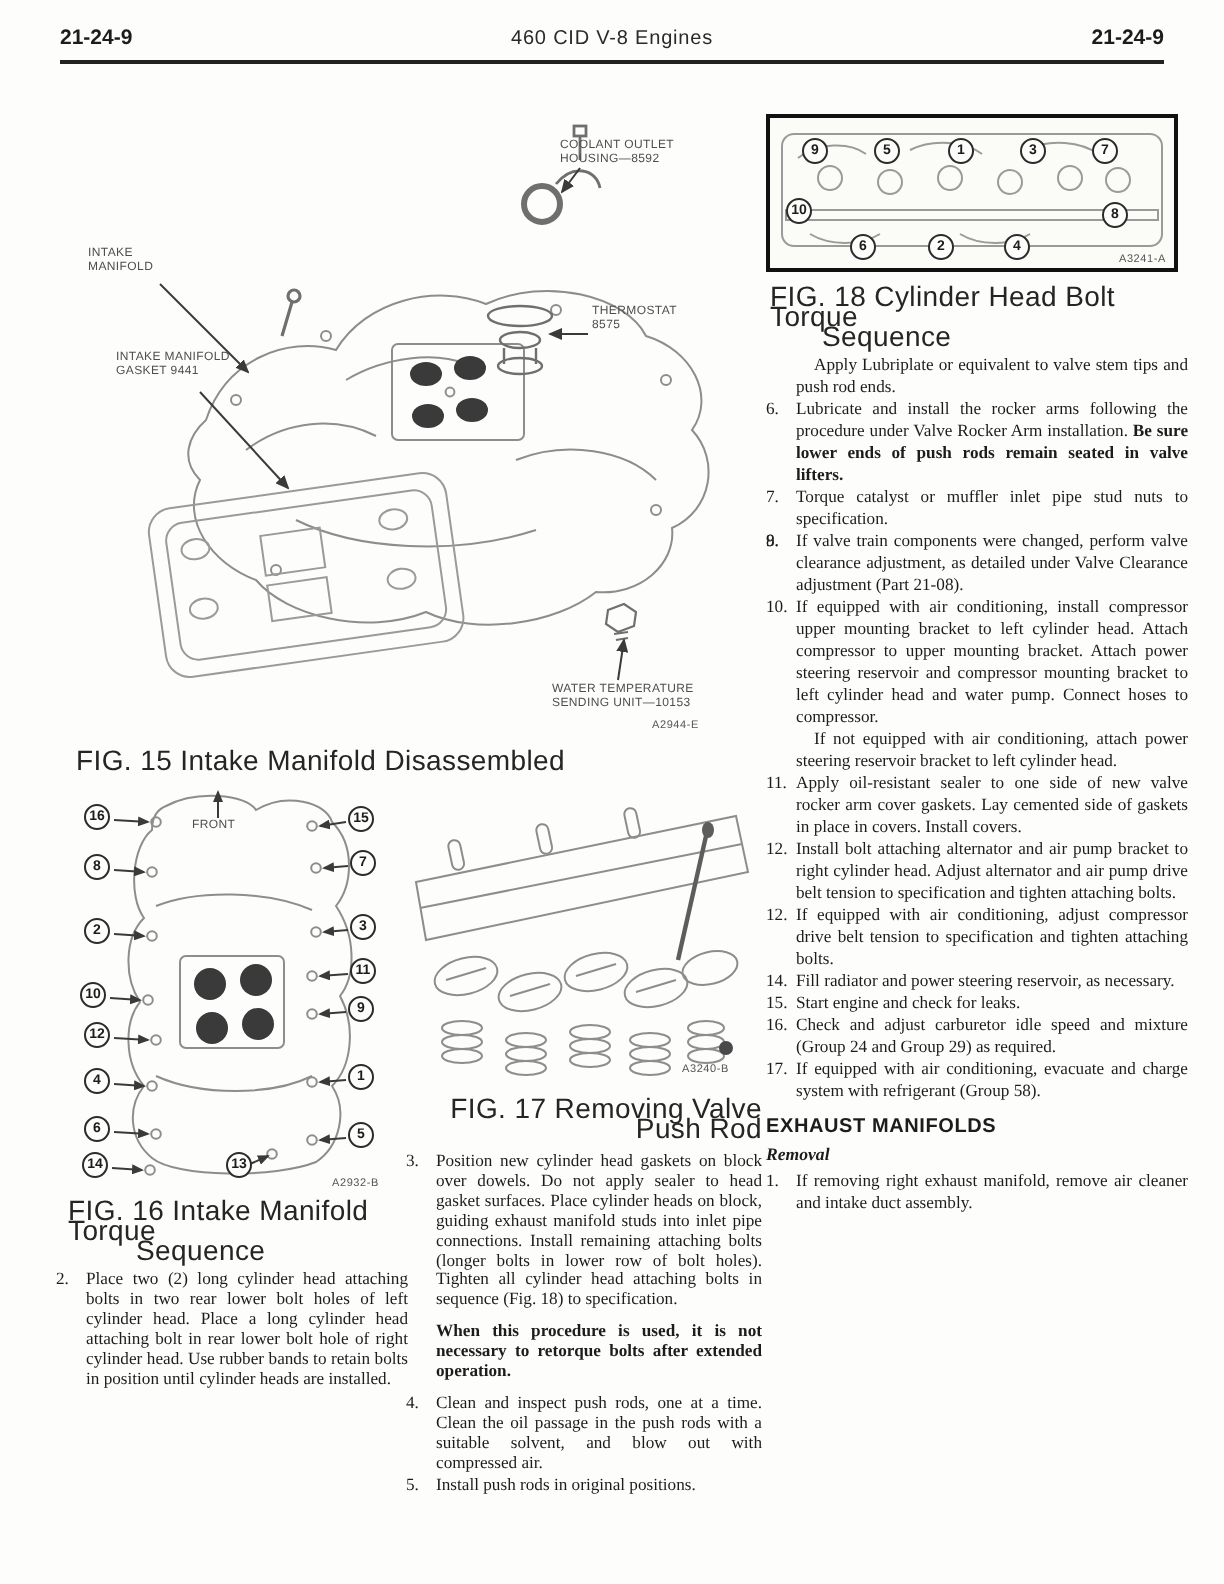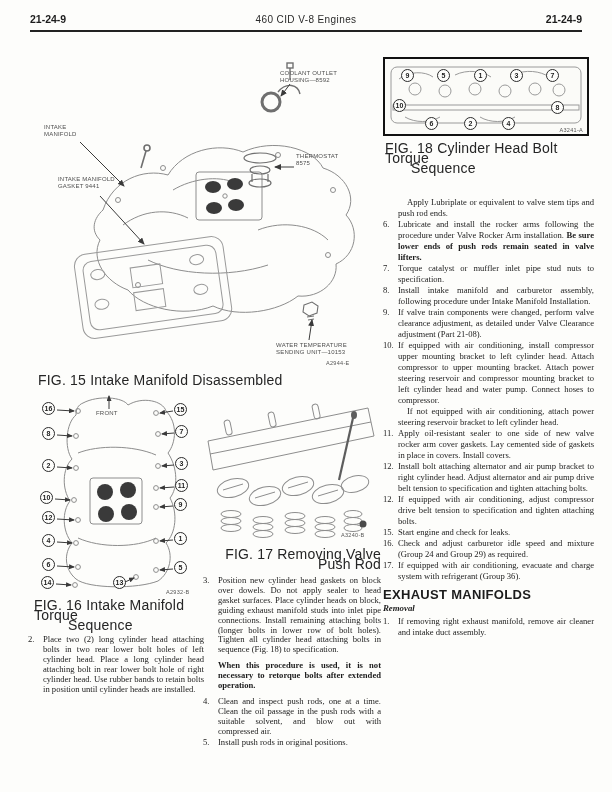--- a/index.html
+++ b/index.html
@@ -33,33 +33,33 @@
   .fig-code { position:absolute; font-family:"Liberation Sans", sans-serif; font-size:5.5px; color:#555; letter-spacing:.3px; }
   .fig-label {
     position:absolute; font-family:"Liberation Sans", sans-serif; font-size:6px; color:#4e4e4e;
     line-height:7px; white-space:pre-line; letter-spacing:.2px;
   }
   .callout {
     position:absolute; width:13px; height:13px; border:1.3px solid #2b2b2b; border-radius:50%;
     background:#fdfdfb; display:flex; align-items:center; justify-content:center;
     font-family:"Liberation Sans", sans-serif; font-size:7px; font-weight:bold; color:#1c1c1c;
   }
-  .section-heading { font-family:"Liberation Sans", sans-serif; font-weight:bold; font-size:13px; letter-spacing:.3px; margin-top:7px; }
+  .section-heading { font-family:"Liberation Sans", sans-serif; font-weight:bold; font-size:10px; letter-spacing:.3px; margin-top:7px; }
   .sub-heading { font-weight:bold; font-style:italic; font-size:8.8px; margin-top:3px; }
 
   
   .fig15 { position:absolute; left:28px; top:50px; width:348px; height:346px; }
   .fig15 .caption { position:absolute; left:10px; top:325px; }
 
   
   .right-col { position:absolute; left:383px; top:57px; width:211px; }
   .fig18-box { position:relative; width:206px; height:79px; border:2px solid #111; background:#fbfbf8; }
   .fig18-caption { margin-top:7px; margin-left:2px; }
   .fig18-caption .line2 { padding-left:26px; }
-  .right-col .body-text { margin-top:24px; line-height:11px; }
+  .right-col .body-text { margin-top:4px; line-height:11px; }
 
   
   .left-col { position:absolute; left:28px; top:393px; width:176px; }
   .fig16-art { position:relative; width:176px; height:205px; }
   .fig16-caption { margin-top:2px; margin-left:6px; }
   .fig16-caption .line2 { padding-left:34px; }
   .left-col .body-text { margin-top:5px; }
 
   
   .mid-col { position:absolute; left:203px; top:396px; width:178px; }
@@ -207,46 +207,49 @@
 
     <div class="body-text">
       <div class="para-indent">Apply Lubriplate or equivalent to valve stem tips and push rod ends.</div>
       <div class="step">
         <span class="num">6.</span><span>Lubricate and install the rocker arms following the procedure under Valve Rocker Arm installation. </span><span class="b">Be sure lower ends of push rods remain seated in valve lifters.</span>
       </div>
       <div class="step">
         <span class="num">7.</span><span>Torque catalyst or muffler inlet pipe stud nuts to specification.</span>
       </div>
       <div class="step">
-        <span class="num">8.</span><span>Install intake manifold and carburetor assembly, following procedure under Intake Manifold Installation.</span>
+        <span class="num">8.</span>
       </div>
       <div class="step">
         <span class="num">9.</span><span>If valve train components were changed, perform valve clearance adjustment, as detailed under Valve Clearance adjustment (Part 21-08).</span>
       </div>
       <div class="step">
         <span class="num">10.</span><span>If equipped with air conditioning, install compressor upper mounting bracket to left cylinder head. Attach compressor to upper mounting bracket. Attach power steering reservoir and compressor mounting bracket to left cylinder head and water pump. Connect hoses to compressor.</span>
         <div class="substep">If not equipped with air conditioning, attach power steering reservoir bracket to left cylinder head.</div>
       </div>
       <div class="step">
         <span class="num">11.</span><span>Apply oil-resistant sealer to one side of new valve rocker arm cover gaskets. Lay cemented side of gaskets in place in covers. Install covers.</span>
       </div>
       <div class="step">
         <span class="num">12.</span><span>Install bolt attaching alternator and air pump bracket to right cylinder head. Adjust alternator and air pump drive belt tension to specification and tighten attaching bolts.</span>
       </div>
       <div class="step">
         <span class="num">12.</span><span>If equipped with air conditioning, adjust compressor drive belt tension to specification and tighten attaching bolts.</span>
       </div>
       <div class="step">
+        <span class="num">14.</span><span>Fill radiator and power steering reservoir, as necessary.</span>
+      </div>
+      <div class="step">
         <span class="num">15.</span><span>Start engine and check for leaks.</span>
       </div>
       <div class="step">
         <span class="num">16.</span><span>Check and adjust carburetor idle speed and mixture (Group 24 and Group 29) as required.</span>
       </div>
       <div class="step">
-        <span class="num">17.</span><span>If equipped with air conditioning, evacuate and charge system with refrigerant (Group 36).</span>
+        <span class="num">17.</span><span>If equipped with air conditioning, evacuate and charge system with refrigerant (Group 58).</span>
       </div>
       <div class="section-heading">EXHAUST MANIFOLDS</div>
       <div class="sub-heading">Removal</div>
       <div class="step" style="margin-top:2px;">
         <span class="num">1.</span><span>If removing right exhaust manifold, remove air cleaner and intake duct assembly.</span>
       </div>
     </div>
   </div>
 
   <div class="left-col">

